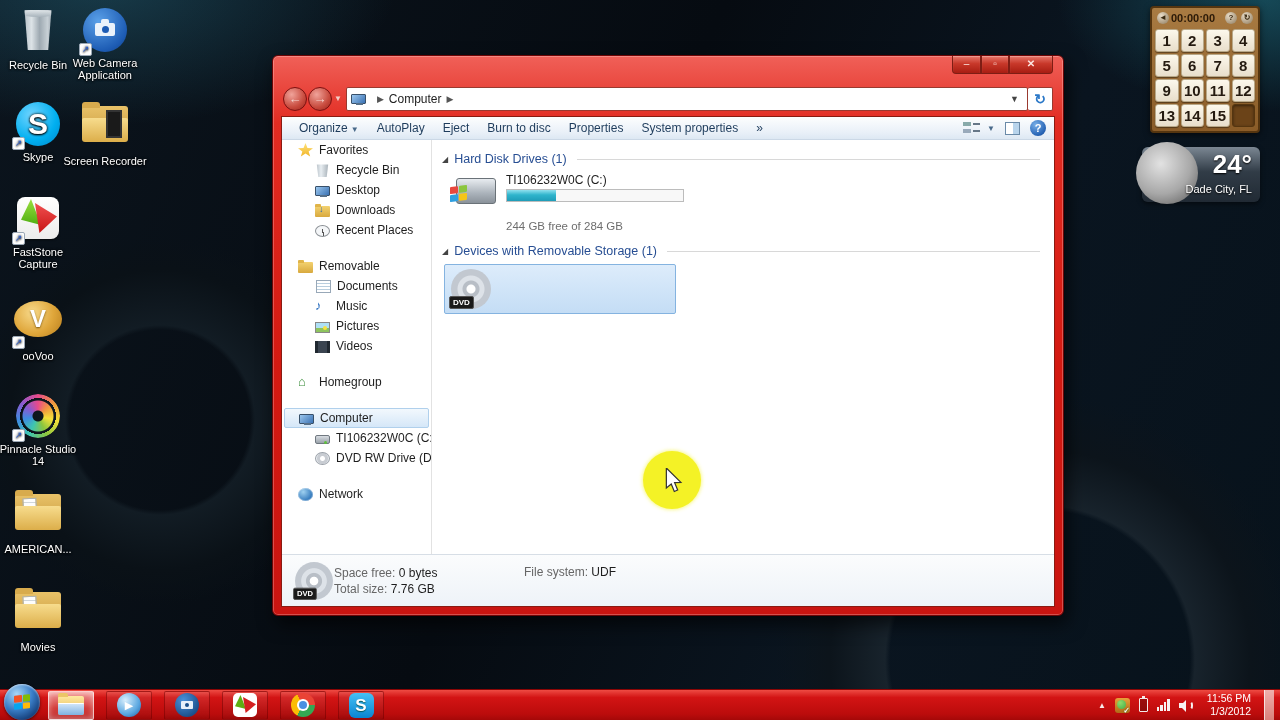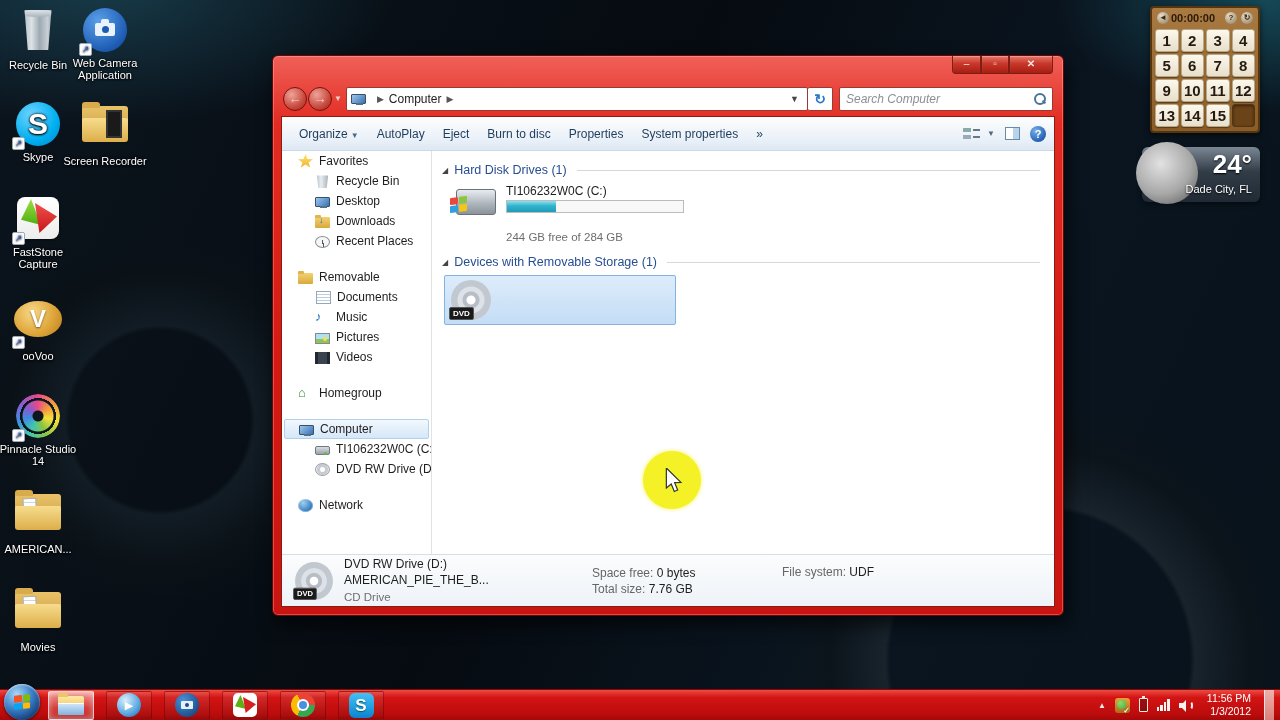--- a/index.html
+++ b/index.html
@@ -71,21 +71,21 @@
   .crumb-sep { font-size:9px; color:#555; margin:0 5px; }
   .crumb-caret { margin-left:auto; font-size:9px; color:#444; padding:0 4px; }
   .refreshbtn { width:25px; height:24px; background:#fff; border:1px solid #9a3a30; border-left:none; border-radius:2px; color:#2b78c8; font-size:14px; line-height:22px; text-align:center; font-weight:bold; }
   .searchbox { width:214px; height:24px; margin-left:6px; background:#fff; border:1px solid #9a3a30; border-radius:2px; display:flex; align-items:center; padding:0 6px; }
   .searchbox .ph { flex:1; font-size:12px; font-style:italic; color:#8a8f94; }
   .mag { position:relative; width:12px; height:12px; }
   .mag:before { content:""; position:absolute; left:0; top:0; width:8px; height:8px; border:2px solid #4a7396; border-radius:50%; }
   .mag:after { content:""; position:absolute; left:8px; top:8px; width:4px; height:2px; background:#4a7396; transform:rotate(45deg); }
 
   .client { position:absolute; left:8px; right:8px; top:60px; bottom:8px; background:#fff; border:1px solid #8a1b12; display:flex; flex-direction:column; }
-  .toolbar { height:34px; background:linear-gradient(#fdfefe,#e9f0f8 70%, #dde8f3); border-bottom:1px solid #cbd8e6; display:flex; align-items:center; padding:0 8px; font-size:12px; color:#1e3c5c; }
+  .toolbar { height:23px; background:linear-gradient(#fdfefe,#e9f0f8 70%, #dde8f3); border-bottom:1px solid #cbd8e6; display:flex; align-items:center; padding:0 8px; font-size:12px; color:#1e3c5c; }
   .tb-item { padding:4px 9px; border-radius:2px; }
   .tb-caret { font-size:8px; margin-left:3px; color:#4a6a8a; }
   .tb-right { margin-left:auto; display:flex; align-items:center; gap:10px; }
   .view-ic { width:18px; height:14px; background:
       linear-gradient(#8aa 0 0) 0 1px/8px 4px no-repeat,
       linear-gradient(#9ab 0 0) 0 8px/8px 4px no-repeat,
       linear-gradient(#678 0 0) 10px 2px/7px 2px no-repeat,
       linear-gradient(#678 0 0) 10px 9px/7px 2px no-repeat; }
   .pane-ic { width:15px; height:13px; border:1px solid #6a8aa8; background:linear-gradient(90deg,#fff 0 7px,#b8d4ec 7px); }
   .help-ic { width:16px; height:16px; border-radius:50%; background:radial-gradient(circle at 35% 30%, #7ab0e8, #2462b4 70%, #103a78); color:#fff; font-size:11px; font-weight:bold; line-height:16px; text-align:center; }
@@ -319,24 +319,20 @@
     <div class="navbtn">→</div>
     <div class="addr-drop">▼</div>
     <div class="crumbbar">
       <span class="nico i-screen" style="position:relative"></span>
       <span class="crumb-sep">▶</span>
       <span>Computer</span>
       <span class="crumb-sep">▶</span>
       <span class="crumb-caret">▼</span>
     </div>
     <div class="refreshbtn">↻</div>
-    <div class="searchbox">
-      <span class="ph">Search Computer</span>
-      <span class="mag"></span>
-    </div>
   </div>
 
   <div class="client">
     <div class="toolbar">
       <span class="tb-item"><span>Organize</span><span class="tb-caret">▼</span></span>
       <span class="tb-item">AutoPlay</span>
       <span class="tb-item">Eject</span>
       <span class="tb-item">Burn to disc</span>
       <span class="tb-item">Properties</span>
       <span class="tb-item">System properties</span>
@@ -454,24 +450,20 @@
             <span class="dvd-badge">DVD</span>
           </div>
         </div>
       </div>
     </div>
 
     <div class="details">
       <div class="disc">
         <span class="dvd-badge">DVD</span>
       </div>
-      <div class="d-name">
-        <div>DVD RW Drive (D:) AMERICAN_PIE_THE_B...</div>
-        <div class="sub">CD Drive</div>
-      </div>
       <div class="d-col d-col2">
         <div><span class="lbl">Space free:</span> <span>0 bytes</span></div>
         <div><span class="lbl">Total size:</span> <span>7.76 GB</span></div>
       </div>
       <div class="d-col d-col3">
         <span class="lbl">File system:</span>
         <span>UDF</span>
       </div>
     </div>
   </div>

